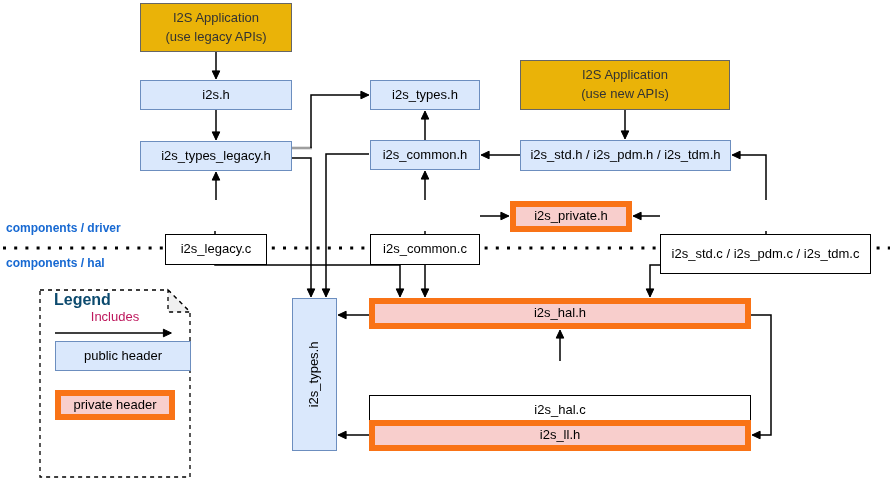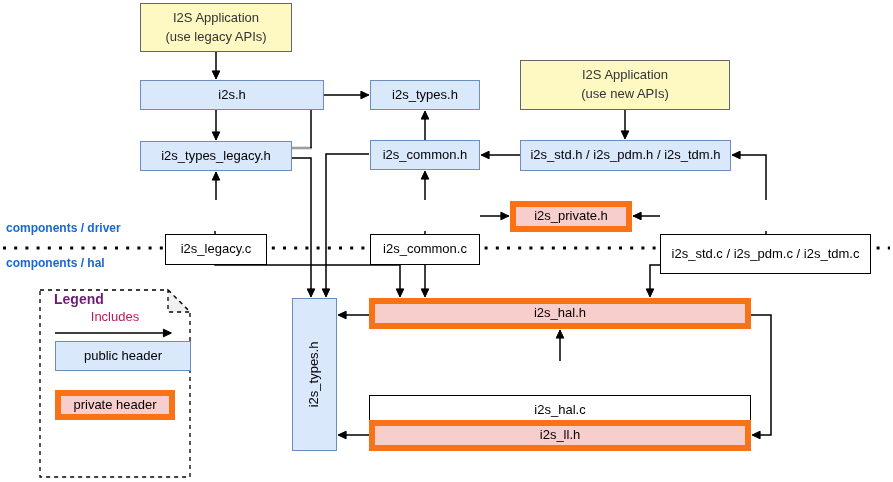--- a/index.html
+++ b/index.html
@@ -9,44 +9,44 @@
   }
   #bg-layer,#edge-layer{position:absolute;left:0;top:0;width:893px;height:482px;}
   #edge-layer{pointer-events:none;}
   .node{
     position:absolute;box-sizing:border-box;display:flex;align-items:center;justify-content:center;
     text-align:center;font-size:13px;line-height:1.45;color:#000;white-space:pre-line;z-index:2;
   }
   .public{background:#dae8fc;border:1px solid #6c8ebf;}
   .private{background:#f8cecc;border:6px solid #f97316;}
   .source{background:#ffffff;border:1px solid #000000;margin-top:34px;}
-  .application{background:#fef9c3;border:1px solid #666666;color:#333333;}
+  .application{background:#eab308;border:1px solid #666666;color:#333333;}
   .vertical .vtext{transform:rotate(-90deg);white-space:nowrap;display:block;}
   .section-label{
     position:absolute;font-weight:bold;font-size:12px;color:#1769d2;z-index:2;white-space:nowrap;
   }
-  .legend-title{position:absolute;left:46px;top:291px;font-weight:bold;font-size:14px;color:#701a75;z-index:2;padding-left:8px;}
+  .legend-title{position:absolute;left:46px;top:291px;font-weight:bold;font-size:16px;color:#0c4a6e;z-index:2;padding-left:8px;}
   .legend-includes{position:absolute;left:55px;top:309px;width:120px;text-align:center;font-size:13px;color:#be185d;z-index:2;}
 </style>
 </head>
 <body>
 
 <div id="canvas">
 
   <svg id="bg-layer">
     <path d="M40,290 L168,290 L190,312 L190,477 L40,477 Z" fill="#ffffff" stroke="#000000" stroke-width="1.3" stroke-dasharray="4 4"></path>
     <path d="M168,290 L190,312 L168,312 Z" fill="#f0f0f0" stroke="#000000" stroke-width="1.3" stroke-dasharray="4 4"></path>
   </svg>
 
   <div class="section-label" style="left:6px;top:221px">components / driver</div>
   <div class="section-label" style="left:6px;top:256px">components / hal</div>
 
   <div class="node application" style="left:140px;top:3px;width:152px;height:49px">I2S Application
 (use legacy APIs)</div>
-  <div class="node public" style="left:140px;top:80px;width:184px;height:30px">i2s.h</div>
+  <div class="node public" style="left:140px;top:80px;width:152px;height:30px">i2s.h</div>
   <div class="node public" style="left:140px;top:141px;width:152px;height:30px">i2s_types_legacy.h</div>
   <div class="node source" style="left:165px;top:200px;width:102px;height:31px">i2s_legacy.c</div>
   <div class="node public" style="left:370px;top:80px;width:110px;height:30px">i2s_types.h</div>
   <div class="node public" style="left:370px;top:140px;width:110px;height:30px">i2s_common.h</div>
   <div class="node source" style="left:370px;top:200px;width:110px;height:31px">i2s_common.c</div>
   <div class="node application" style="left:520px;top:60px;width:210px;height:50px">I2S Application
 (use new APIs)</div>
   <div class="node public" style="left:520px;top:140px;width:211px;height:31px">i2s_std.h / i2s_pdm.h / i2s_tdm.h</div>
   <div class="node private" style="left:510px;top:201px;width:122px;height:31px">i2s_private.h</div>
   <div class="node source" style="left:660px;top:200px;width:211px;height:40px">i2s_std.c / i2s_pdm.c / i2s_tdm.c</div>

